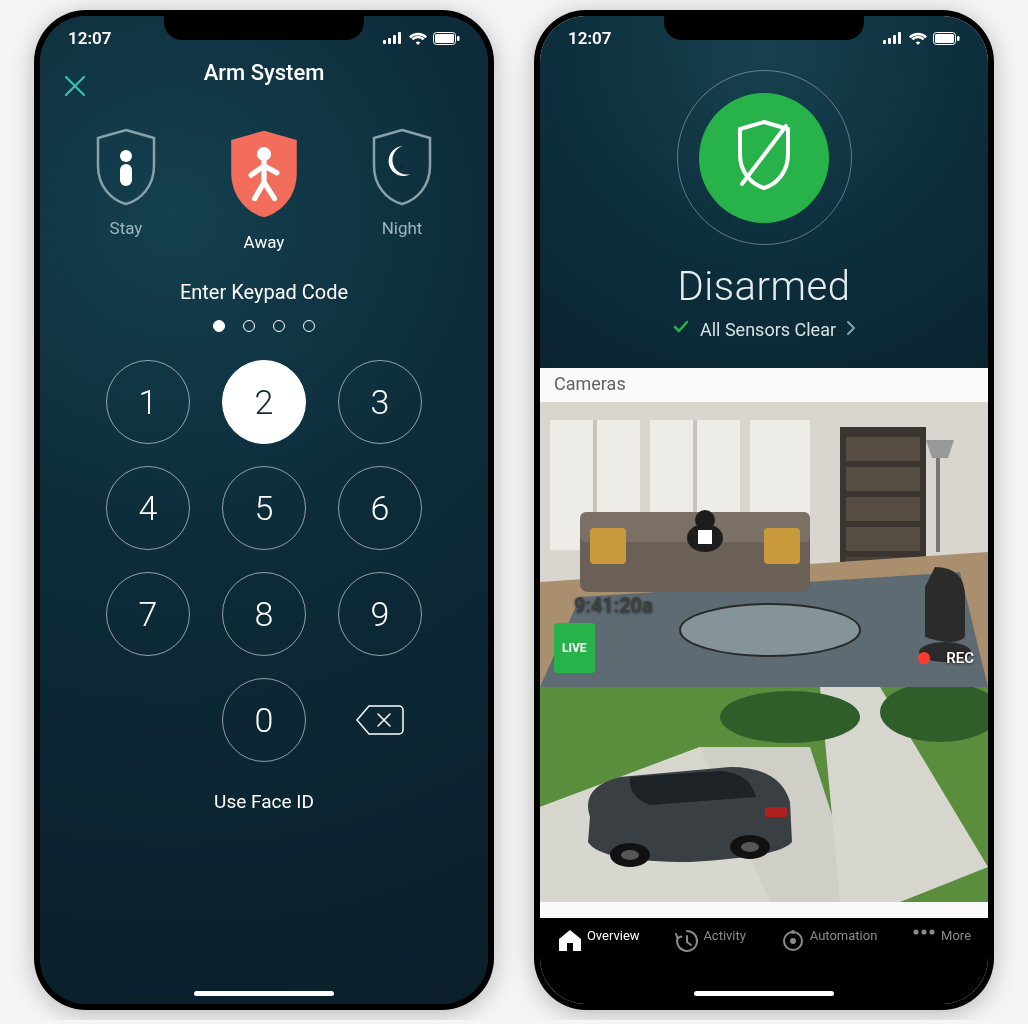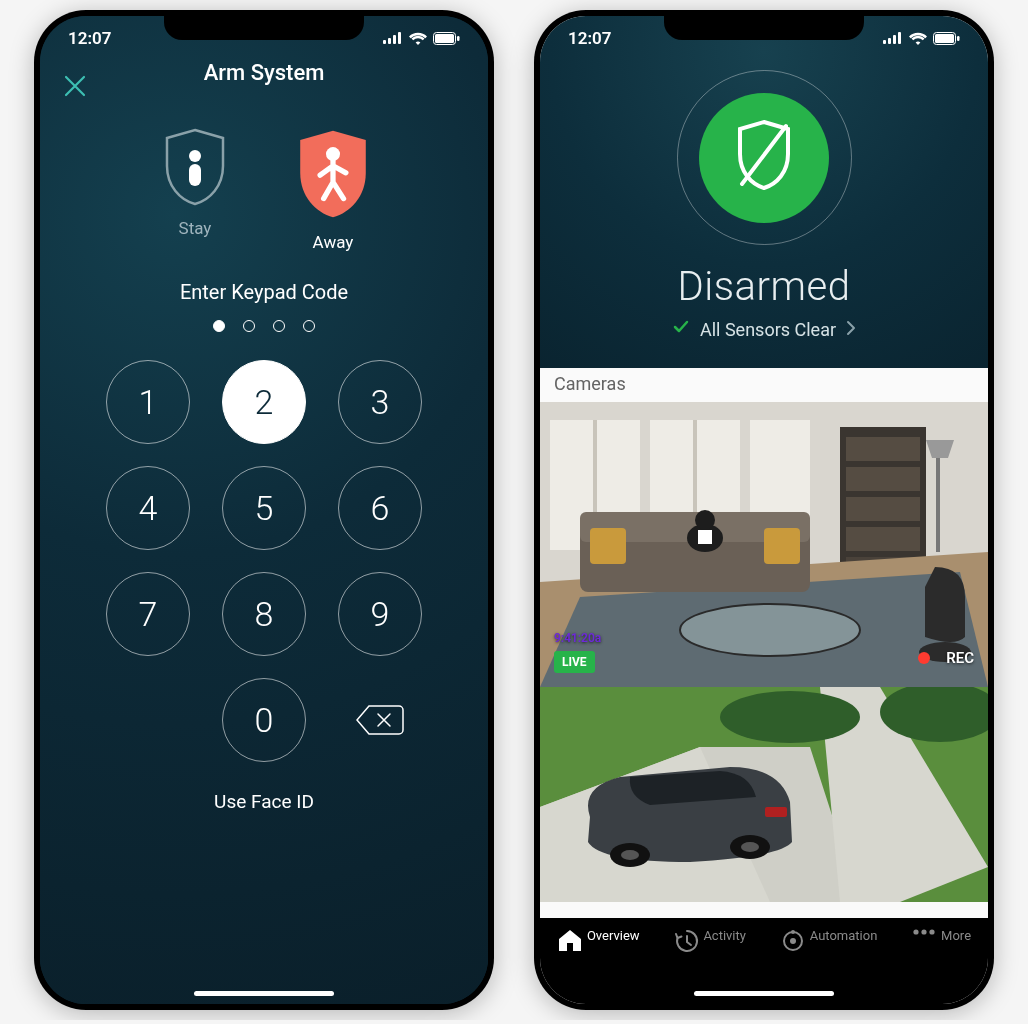--- a/index.html
+++ b/index.html
@@ -245,32 +245,33 @@
   }
   .cam-overlay-tl {
     position: absolute;
     left: 14px;
     bottom: 14px;
     display: flex;
     flex-direction: column;
     gap: 6px;
   }
   .cam-time {
-    color: #6d28d9;
-    font-size: 12px;
+    color: #404040;
+    font-size: 20px;
     font-weight: 600;
     text-shadow: 0 1px 3px rgba(0,0,0,0.7);
+    margin-left: 20px;
   }
   .live-badge {
     display: inline-block;
     background: #27b34a;
     color: #fff;
     font-size: 12px;
     font-weight: 700;
-    padding: 4px 8px;
+    padding: 18px 8px;
     border-radius: 3px;
     width: fit-content;
   }
   .rec-badge {
     position: absolute;
     right: 14px;
     bottom: 20px;
     color: #fff;
     font-size: 15px;
     font-weight: 600;
@@ -359,20 +360,29 @@
           </svg>
           <span class="mode-label">Stay</span>
         </div>
         <div class="mode selected">
           <svg class="shield-svg" width="82" height="96" viewBox="0 0 70 82">
             <path d="M35 4 L63 12 V40 C63 60 50 74 35 78 C20 74 7 60 7 40 V12 Z" fill="#f26d5b"></path>
             <circle cx="35" cy="24" r="6" fill="#fff"></circle>
             <path d="M35 30 L35 48 M35 34 L24 42 M35 34 L46 40 M35 48 L27 62 M35 48 L44 62" stroke="#fff" stroke-width="4.5" stroke-linecap="round" fill="none"></path>
           </svg>
           <span class="mode-label">Away</span>
+        </div>
+        <div class="mode">
+          <svg class="shield-svg" width="70" height="82" viewBox="0 0 70 82">
+            <path d="M35 4 L63 12 V40 C63 60 50 74 35 78 C20 74 7 60 7 40 V12 Z" fill="none" stroke="#8aa1a9" stroke-width="2.5"></path>
+            <path d="M44 48 a15 15 0 1 1 -8 -28 a12 12 0 1 0 8 28 z" fill="#fff"></path>
+            <circle cx="29" cy="34" r="1.8" fill="#0c2a38"></circle>
+            <circle cx="35" cy="40" r="1.8" fill="#0c2a38"></circle>
+          </svg>
+          <span class="mode-label">Night</span>
         </div>
       </div>
 
       <div class="enter-label">Enter Keypad Code</div>
       <div class="dots">
         <div class="dot filled"></div>
         <div class="dot"></div>
         <div class="dot"></div>
         <div class="dot"></div>
       </div>

